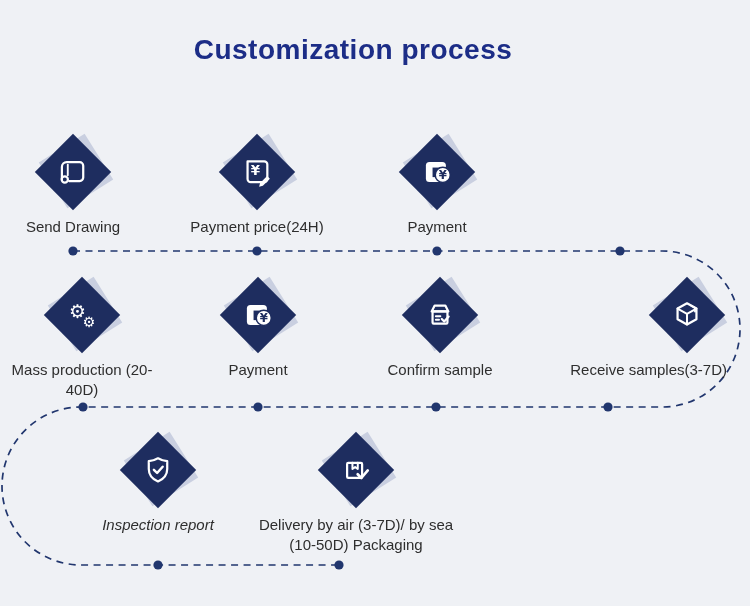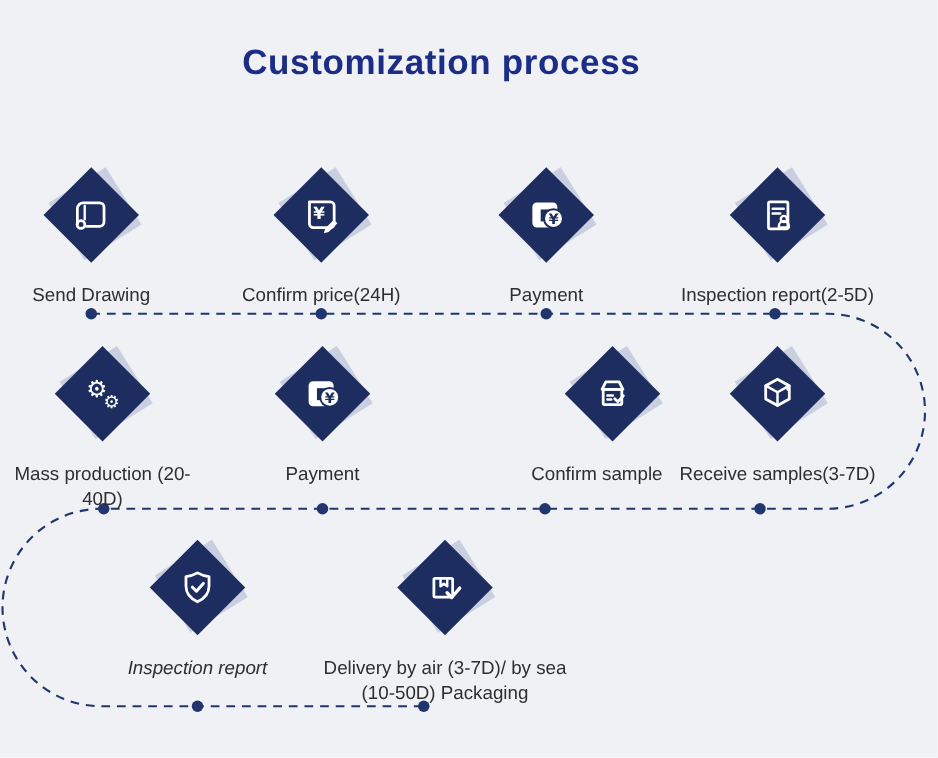--- a/index.html
+++ b/index.html
@@ -13,21 +13,21 @@
          font-size:28px;font-weight:bold;color:var(--title);letter-spacing:.5px;margin-left:20px;}
   svg.connectors{position:absolute;left:0;top:0;z-index:0;}
   .node{position:absolute;display:flex;flex-direction:column;align-items:center;z-index:1;}
   .dwrap{position:relative;width:80px;height:80px;}
   .dshadow{position:absolute;left:13px;top:13px;width:54px;height:54px;
            background:var(--shadow);transform:translate(3px,-1px) rotate(58deg);}
   .diamond{position:absolute;left:13px;top:13px;width:54px;height:54px;
            background:var(--navy);transform:rotate(45deg);}
   .ico{position:absolute;left:50%;top:50%;transform:translate(-50%,-50%);width:40px;height:40px;}
   .ico svg{width:40px;height:40px;display:block;}
-  .lbl{margin-top:15px;font-size:15px;line-height:1.35;color:var(--label);text-align:center;}
+  .lbl{margin-top:5px;font-size:15px;line-height:1.35;color:var(--label);text-align:center;}
   svg text{font-family:"DejaVu Sans",sans-serif;}
 </style>
 </head>
 <body>
 
 <div class="stage">
 
   <div class="title">Customization process</div>
 
   <svg class="connectors" width="750" height="606" viewBox="0 0 750 606">
@@ -66,54 +66,39 @@
         <div class="dshadow"></div>
         <div class="diamond"></div>
       <span class="ico">
         <svg viewBox="0 0 36 36" fill="none" stroke="#fff" stroke-width="2" stroke-linecap="round" stroke-linejoin="round">
           <path d="M9.5 8.5 h15 a2.8 2.8 0 0 1 2.8 2.8 v13 a2.8 2.8 0 0 1 -2.8 2.8 h-12.2 a2.8 2.8 0 0 1 -2.8 -2.8 z"></path>
           <text x="16.5" y="21" text-anchor="middle" font-size="12" font-weight="bold" fill="#fff" stroke="none">¥</text>
           <path d="M20.8 27.8 l6.3 -6.3 2.5 2.5 -6.3 6.3 -3.4 0.9 z" fill="#fff" stroke="none"></path>
         </svg>
       </span>
     </div>
-    <div class="lbl">Confirm price(24H)</div>
+    <div class="lbl">Payment price(24H)</div>
   </div>
 
   <div class="node" style="left:352px;top:132px;width:170px;">
     <div class="dwrap">
         <div class="dshadow"></div>
         <div class="diamond"></div>
       <span class="ico">
         <svg viewBox="0 0 36 36">
           <rect x="8" y="9" width="18" height="18" rx="3.2" fill="#fff"></rect>
           <rect x="14" y="14" width="13" height="8.6" fill="#1e2d5f"></rect>
           <circle cx="23.2" cy="20.6" r="6.8" fill="#fff" stroke="#1e2d5f" stroke-width="1.4"></circle>
           <text x="23.2" y="24.4" text-anchor="middle" font-size="10.5" font-weight="bold" fill="#1e2d5f">¥</text>
         </svg>
       </span>
     </div>
     <div class="lbl">Payment</div>
   </div>
 
-  <div class="node" style="left:522px;top:132px;width:200px;">
-    <div class="dwrap">
-        <div class="dshadow"></div>
-        <div class="diamond"></div>
-      <span class="ico">
-        <svg viewBox="0 0 36 36" fill="none" stroke="#fff" stroke-width="2" stroke-linecap="round" stroke-linejoin="round">
-          <rect x="11.5" y="8.5" width="14" height="19.5" rx="1.2"></rect>
-          <path d="M14.5 13.5 h8 M14.5 17 h5.5" stroke-width="1.8"></path>
-          <circle cx="22.6" cy="20.8" r="2.2" stroke-width="1.7"></circle>
-          <path d="M19 27 v-1 a3.6 3.6 0 0 1 7.2 0 v1 z" stroke-width="1.7"></path>
-        </svg>
-      </span>
-    </div>
-    <div class="lbl">Inspection report(2-5D)</div>
-  </div>
 
   <div class="node" style="left:-3px;top:275px;width:170px;">
     <div class="dwrap">
         <div class="dshadow"></div>
         <div class="diamond"></div>
       <span class="ico">
         <svg viewBox="0 0 36 36">
           <text x="14" y="20.5" text-anchor="middle" font-size="17" fill="#fff" font-family="DejaVu Sans">⚙</text>
           <text x="24.5" y="28.5" text-anchor="middle" font-size="13" fill="#fff" font-family="DejaVu Sans">⚙</text>
         </svg>
@@ -131,37 +116,37 @@
           <rect x="8" y="9" width="18" height="18" rx="3.2" fill="#fff"></rect>
           <rect x="14" y="14" width="13" height="8.6" fill="#1e2d5f"></rect>
           <circle cx="23.2" cy="20.6" r="6.8" fill="#fff" stroke="#1e2d5f" stroke-width="1.4"></circle>
           <text x="23.2" y="24.4" text-anchor="middle" font-size="10.5" font-weight="bold" fill="#1e2d5f">¥</text>
         </svg>
       </span>
     </div>
     <div class="lbl">Payment</div>
   </div>
 
-  <div class="node" style="left:350px;top:275px;width:180px;align-items:flex-end;">
+  <div class="node" style="left:350px;top:275px;width:180px;">
     <div class="dwrap">
         <div class="dshadow"></div>
         <div class="diamond"></div>
       <span class="ico">
         <svg viewBox="0 0 36 36" fill="none" stroke="#fff" stroke-width="2" stroke-linecap="round" stroke-linejoin="round">
           <path d="M10.5 14.8 L13.2 9.5 h9.6 l2.7 5.3 z"></path>
           <rect x="11.3" y="14.8" width="13.4" height="11" rx="1"></rect>
           <path d="M14.3 19.2 h4 M14.3 22.2 h2.8" stroke-width="1.8"></path>
           <path d="M19.6 21.6 l2.2 2.2 4 -4.4"></path>
         </svg>
       </span>
     </div>
     <div class="lbl">Confirm sample</div>
   </div>
 
-  <div class="node" style="left:517px;top:275px;width:210px;">
+  <div class="node" style="left:517px;top:275px;width:210px;align-items:flex-end;">
     <div class="dwrap">
         <div class="dshadow"></div>
         <div class="diamond"></div>
       <span class="ico">
         <svg viewBox="0 0 36 36" fill="none" stroke="#fff" stroke-width="2" stroke-linecap="round" stroke-linejoin="round">
           <path d="M18 7.5 L26.5 12.2 V21.8 L18 26.5 L9.5 21.8 V12.2 Z"></path>
           <path d="M9.5 12.2 L18 16.9 L26.5 12.2 M18 16.9 V26.5" stroke-width="1.8"></path>
           <path d="M21.8 9.7 l3.4 1.9 v3.3" stroke-width="1.7"></path>
         </svg>
       </span>

